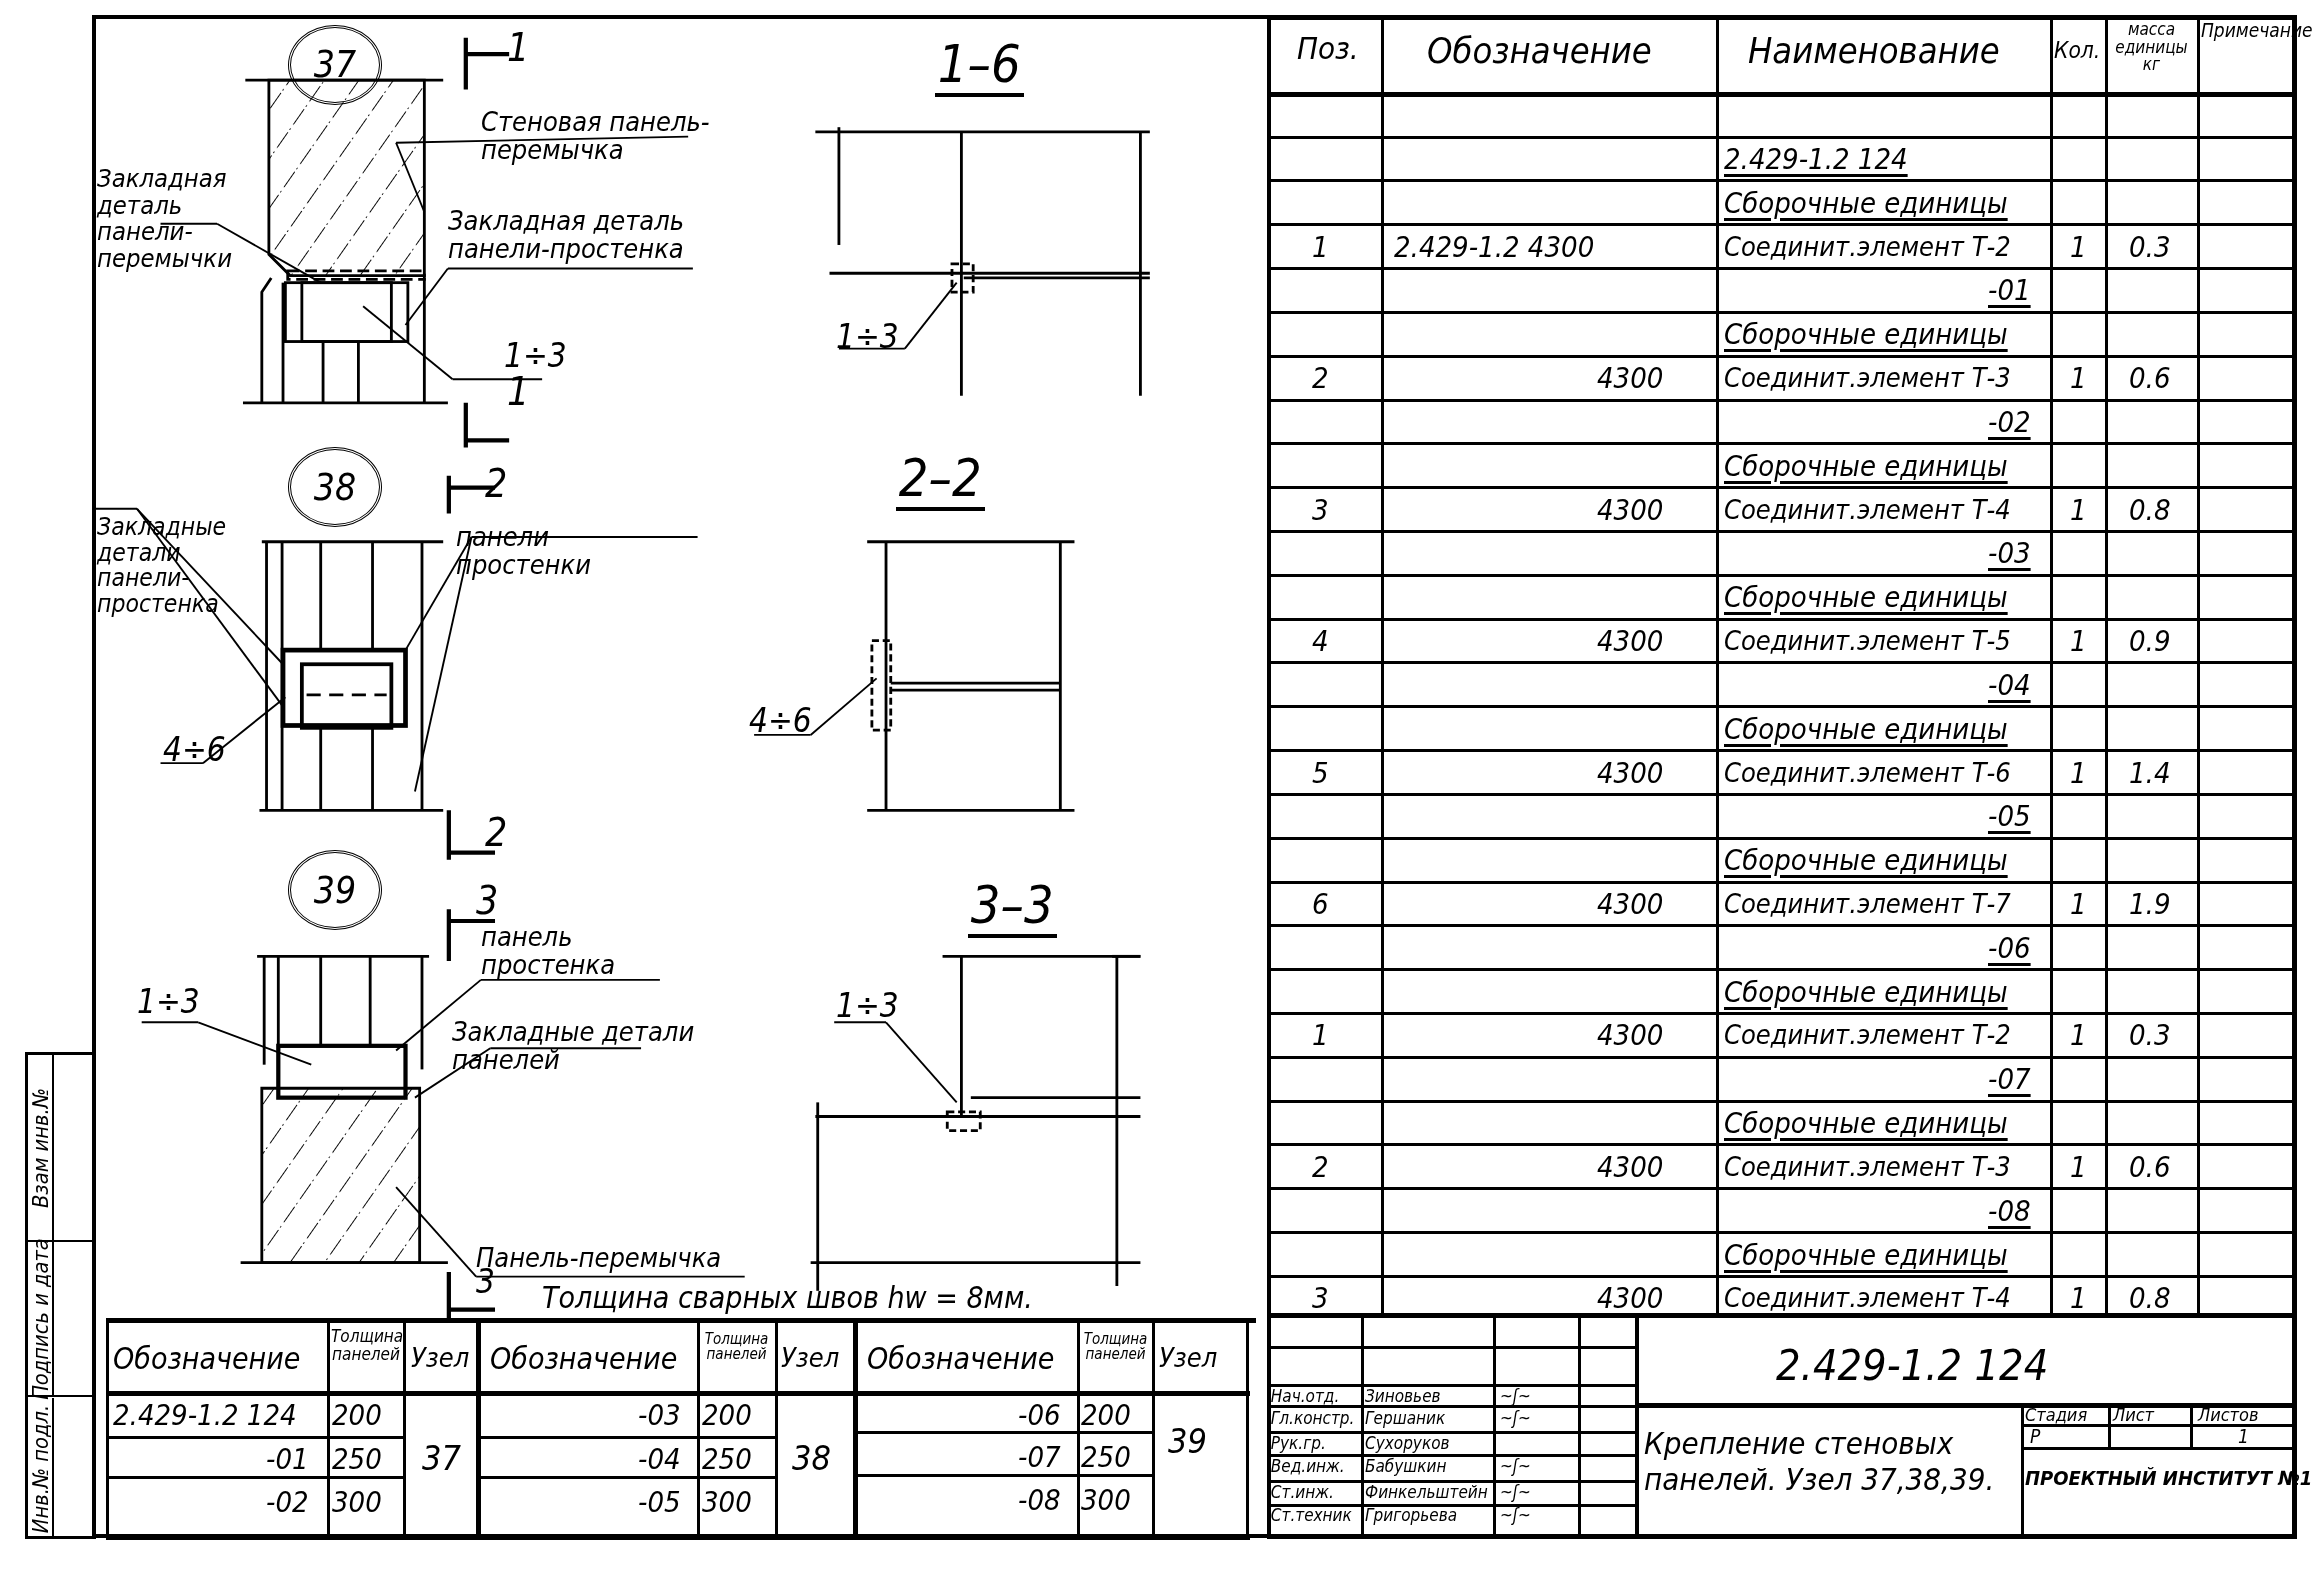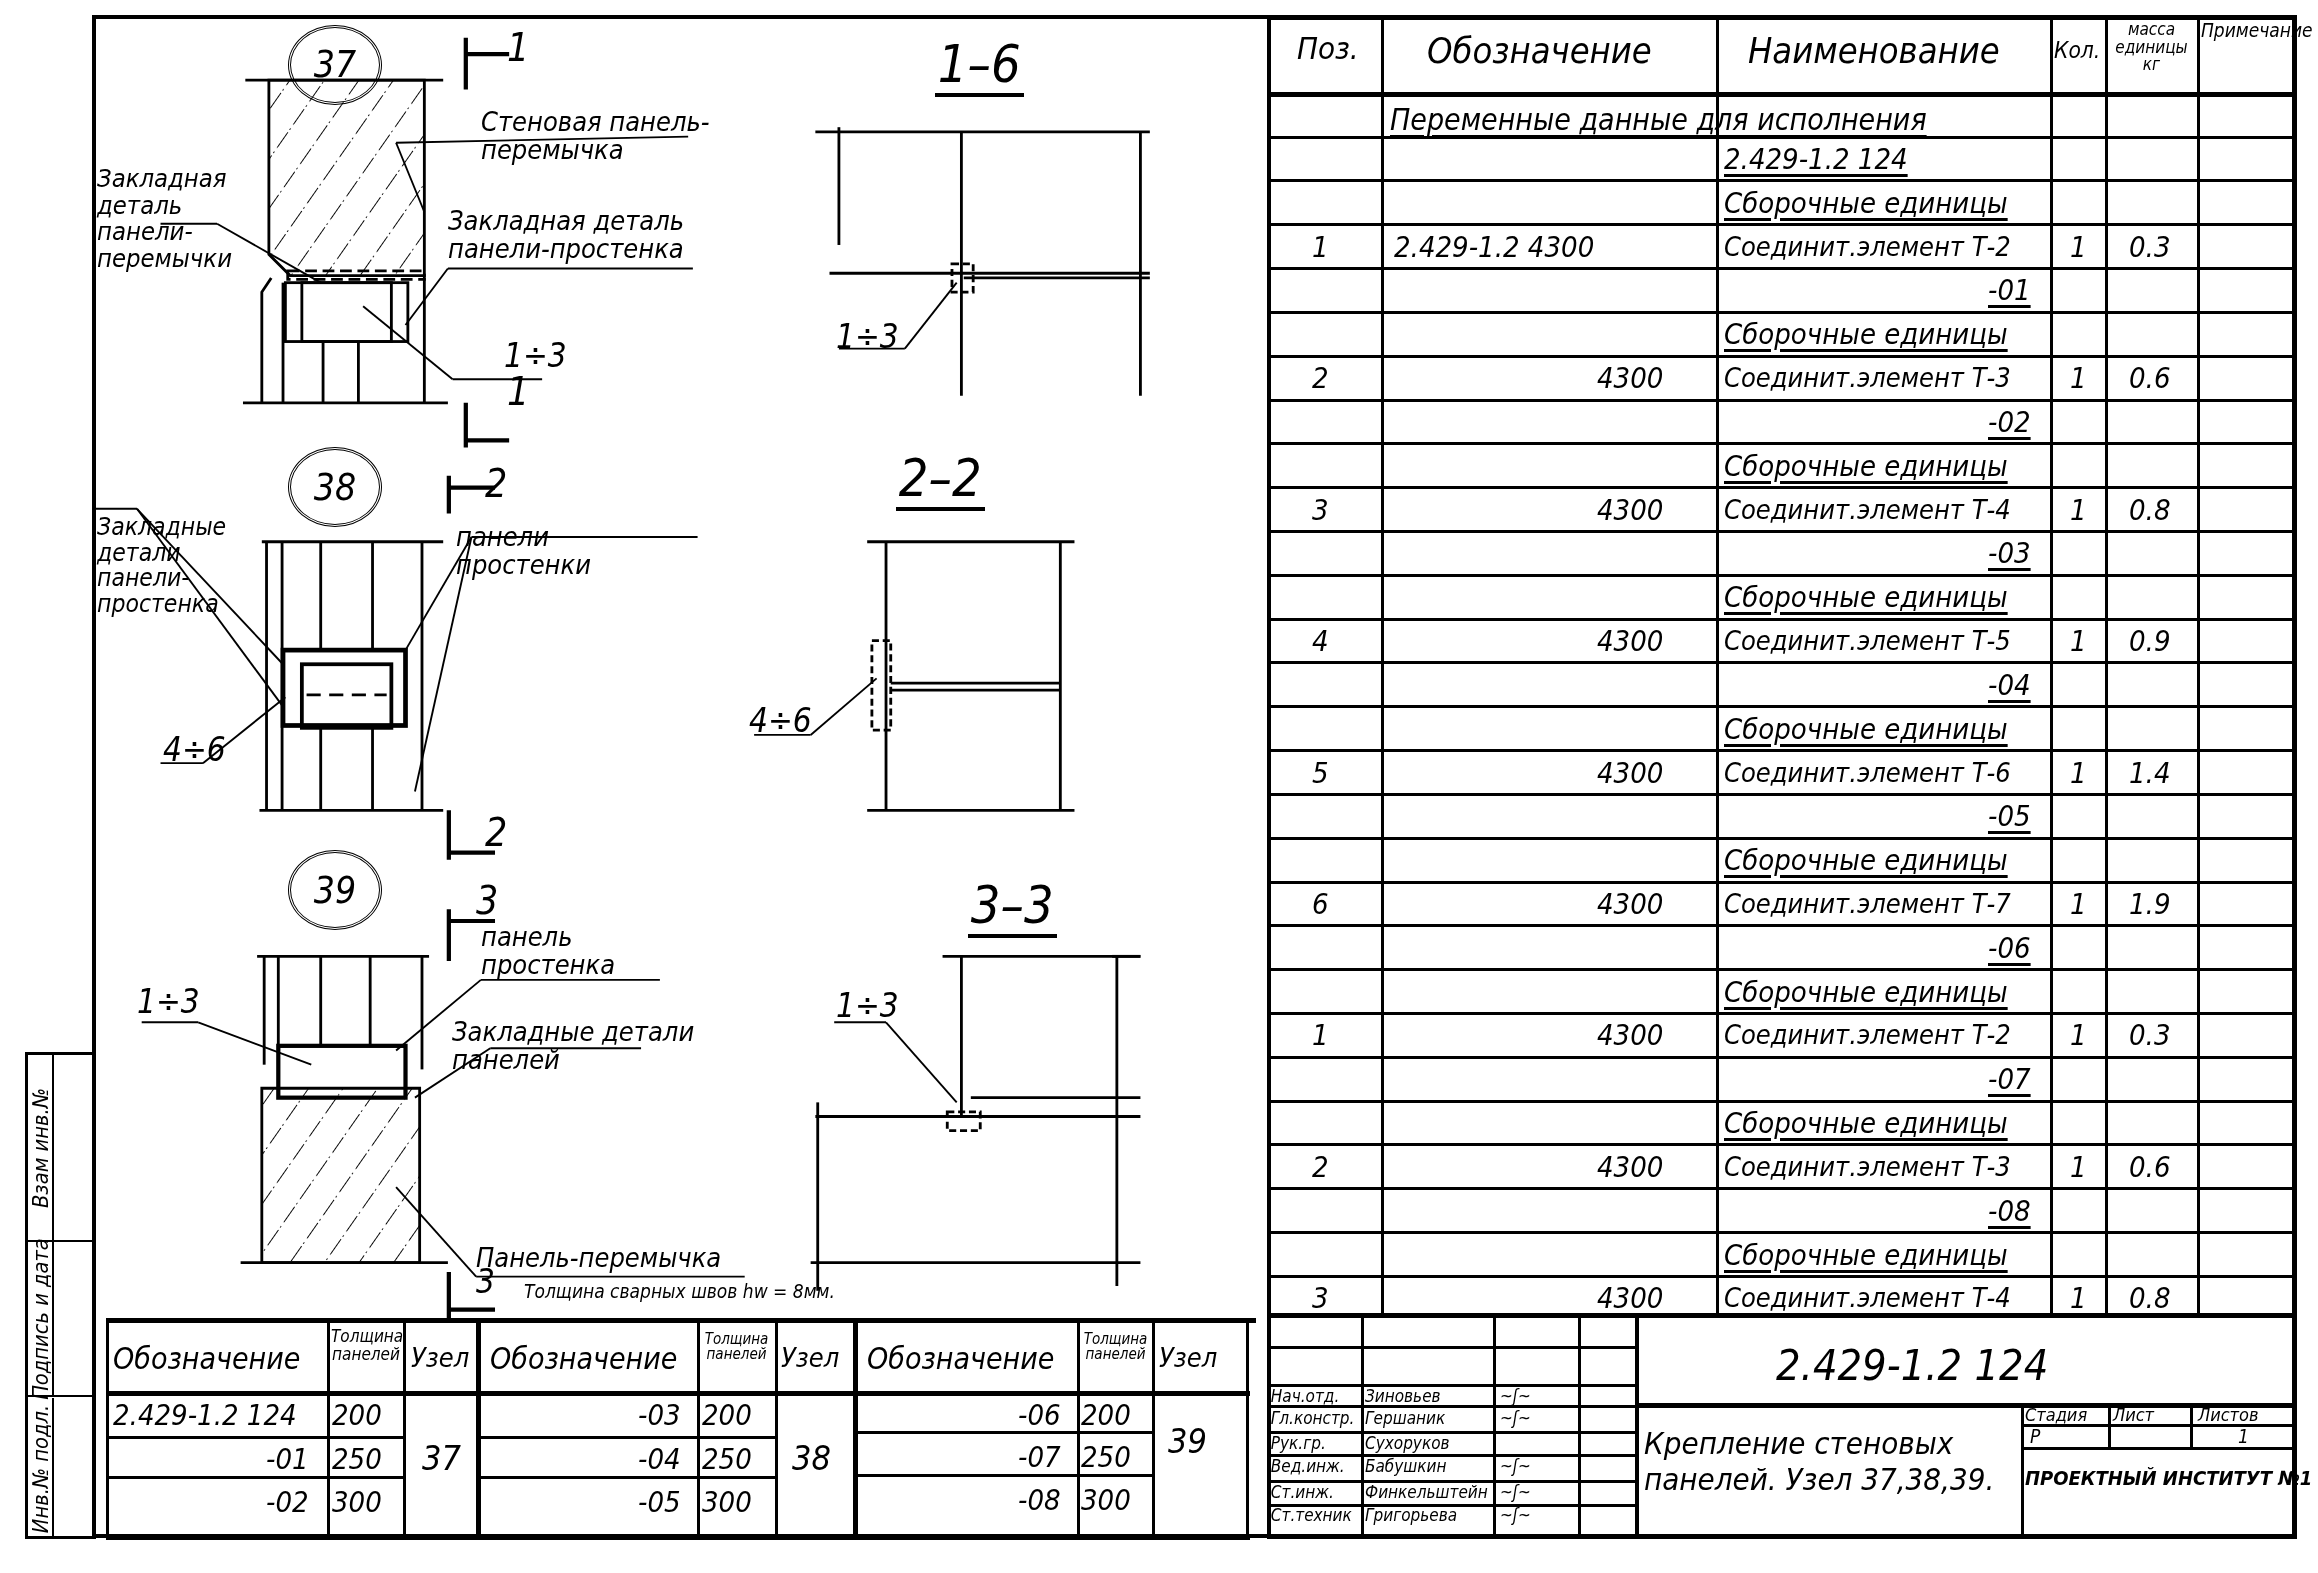--- a/index.html
+++ b/index.html
@@ -192,21 +192,21 @@
 <div class="lbl" style="left:452px;top:1018px;width:245px;white-space:normal;">Закладные детали панелей</div>
 <div class="lbl" style="left:476px;top:1244px;">Панель-перемычка</div>
 
 <div class="secttl" style="left:935px;top:38px;">1–6</div>
 <div class="lbl" style="left:836px;top:320px;font-size:33px;">1÷3</div>
 <div class="secttl" style="left:896px;top:452px;">2–2</div>
 <div class="lbl" style="left:749px;top:704px;font-size:33px;">4÷6</div>
 <div class="secttl" style="left:968px;top:879px;">3–3</div>
 <div class="lbl" style="left:836px;top:989px;font-size:33px;">1÷3</div>
 
-<div class="lbl" style="left:524px;top:1282px;font-size:19px;">Толщина сварных швов   hw = 8мм.</div>
+<div class="lbl" style="left:542px;top:1282px;font-size:30px;">Толщина сварных швов   hw = 8мм.</div>
 
 <div class="bt">
   <div class="vline" style="left:0;top:0;height:215px;"></div>
 
   <div class="vline" style="left:221px;top:0;height:215px;"></div>
   <div class="vline" style="left:297px;top:0;height:215px;"></div>
   <div class="vline" style="left:370px;top:0;height:215px;width:5.2px;"></div>
   <div class="vline" style="left:591px;top:0;height:215px;"></div>
   <div class="vline" style="left:669px;top:0;height:215px;"></div>
   <div class="vline" style="left:747px;top:0;height:215px;width:5.2px;"></div>
@@ -268,21 +268,20 @@
   <div class="hline thick" style="left:0;top:0;width:1030px;"></div>
   <div class="hline thick" style="left:0;top:77px;width:1030px;"></div>
 
   <div class="cellt hdr" style="left:7px;top:18px;margin-left:23px;">Поз.</div>
   <div class="cellt hdr" style="left:160px;top:18px;font-size:36px;">Обозначение</div>
   <div class="cellt hdr" style="left:481px;top:18px;font-size:36px;">Наименование</div>
   <div class="cellt hdr" style="left:787px;top:23.6px;font-size:22.6px;">Кол.</div>
   <div class="cellt small" style="left:842px;top:5.7px;width:85px;white-space:normal;">масса единицы кг</div>
   <div class="cellt small" style="left:934px;top:5.7px;width:90px;white-space:normal;font-size:19px;">Примечание</div>
 
-  <div class="cellt u" style="left:123px;top:90px;font-size:30px;">Переменные данные для исполнения</div>
   <div id="spec-rows">
       <div class="hline" style="left: 0px; top: 121px; width: 1030px;"></div>
       <div class="cellt " style="left: 45px; top: 130px;"></div>
       <div class="cellt " style="left: 330px; top: 130px;"></div>
       <div class="cellt u" style="left: 457px; top: 130px;">2.429-1.2   124</div>
       <div class="cellt " style="left: 803px; top: 130px;"></div>
       <div class="cellt " style="left: 862px; top: 130px;"></div>
       <div class="hline" style="left: 0px; top: 164px; width: 1030px;"></div>
       <div class="cellt " style="left: 45px; top: 174px;"></div>
       <div class="cellt " style="left: 330px; top: 174px;"></div>

